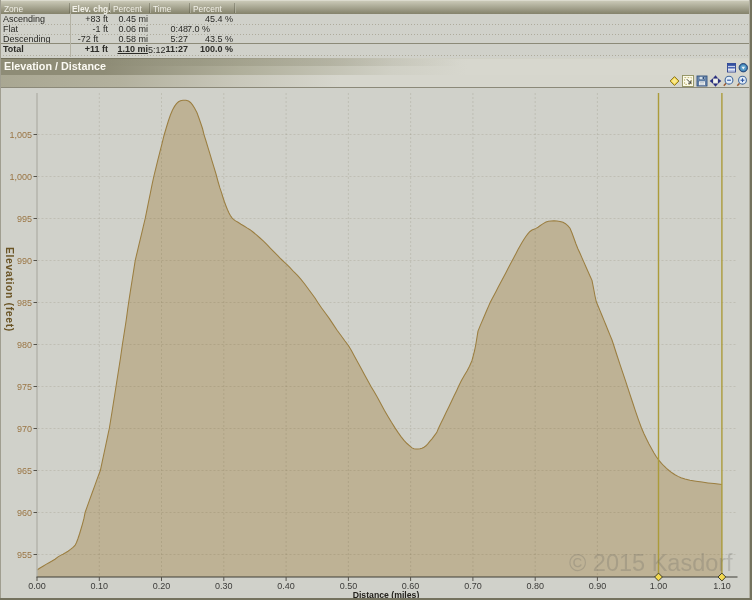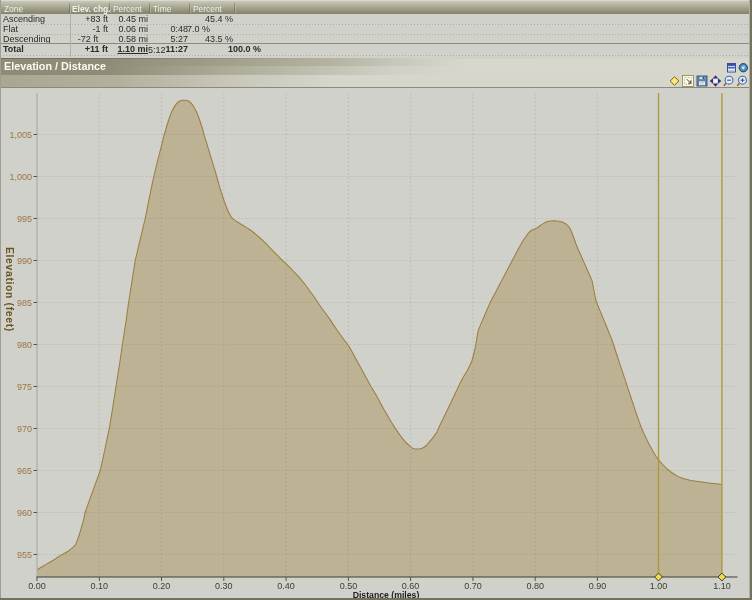--- a/index.html
+++ b/index.html
@@ -33,21 +33,21 @@
 <div style="position:absolute;left:187px;top:23.5px;width:46px;height:10px;line-height:10px;text-align:left;font-weight:normal;">7.0 %</div>
 <div style="position:absolute;left:3px;top:33.5px;width:66px;height:10px;line-height:10px;font-weight:normal;">Descending</div>
 <div style="position:absolute;left:68px;top:33.5px;width:40px;height:10px;line-height:10px;text-align:center;font-weight:normal;">-72 ft</div>
 <div style="position:absolute;left:108px;top:33.5px;width:40px;height:10px;line-height:10px;text-align:right;font-weight:normal;">0.58 mi</div>
 <div style="position:absolute;left:148px;top:33.5px;width:40px;height:10px;line-height:10px;text-align:right;font-weight:normal;">5:27</div>
 <div style="position:absolute;left:187px;top:33.5px;width:46px;height:10px;line-height:10px;text-align:right;font-weight:normal;">43.5 %</div>
 <div style="position:absolute;left:3px;top:43.5px;width:66px;height:10px;line-height:10px;font-weight:bold;">Total</div>
 <div style="position:absolute;left:68px;top:43.5px;width:40px;height:10px;line-height:10px;text-align:right;font-weight:bold;">+11 ft</div>
 <div style="position:absolute;left:108px;top:43.5px;width:40px;height:10px;line-height:10px;text-align:right;font-weight:bold;text-decoration:underline;">1.10 mi</div>
 <div style="position:absolute;left:148px;top:43.5px;width:40px;height:10px;line-height:10px;text-align:right;font-weight:bold;">11:27</div>
-<div style="position:absolute;left:187px;top:43.5px;width:46px;height:10px;line-height:10px;text-align:right;font-weight:bold;margin-left:28px;">100.0 %</div>
+<div style="position:absolute;left:187px;top:43.5px;width:46px;height:10px;line-height:10px;text-align:right;font-weight:bold;">100.0 %</div>
   <div style="position:absolute;left:0px;top:23.8px;width:752px;height:1px;background:repeating-linear-gradient(90deg,#aeab9c 0,#aeab9c 1px,transparent 1px,transparent 3px);"></div>
   <div style="position:absolute;left:0px;top:33.8px;width:752px;height:1px;background:repeating-linear-gradient(90deg,#aeab9c 0,#aeab9c 1px,transparent 1px,transparent 3px);"></div>
   <div style="position:absolute;left:0;top:43px;width:752px;height:1px;background:#8c8a78;"></div>
   <div style="position:absolute;left:0px;top:54.5px;width:752px;height:1px;background:repeating-linear-gradient(90deg,#aeab9c 0,#aeab9c 1px,transparent 1px,transparent 3px);"></div>
   <div style="position:absolute;left:70px;top:13px;width:1px;height:44px;background:#b4b2a4;"></div>
 
   <div style="position:absolute;left:0;top:58px;width:752px;height:1px;
        background:linear-gradient(90deg,#6e6c58 0,#7c7a66 120px,#a5a390 280px,#cfcfc3 420px,#d5d5cb 100%);"></div>
   <div style="position:absolute;left:0;top:59px;width:752px;height:16px;
        background:linear-gradient(97deg,#8e8c76 0,#8e8c76 105px,#b0af9b 240px,#d0d0c5 390px,#d7d7ce 465px,#d7d7ce 100%);"></div>
@@ -168,18 +168,20 @@
 <text x="410.6" y="500.5" text-anchor="middle" font-size="9" fill="#3c3c3a">0.60</text>
 <text x="472.9" y="500.5" text-anchor="middle" font-size="9" fill="#3c3c3a">0.70</text>
 <text x="535.2" y="500.5" text-anchor="middle" font-size="9" fill="#3c3c3a">0.80</text>
 <text x="597.4" y="500.5" text-anchor="middle" font-size="9" fill="#3c3c3a">0.90</text>
 <text x="658.5" y="500.5" text-anchor="middle" font-size="9" fill="#3c3c3a">1.00</text>
 <text x="721.9" y="500.5" text-anchor="middle" font-size="9" fill="#3c3c3a">1.10</text>
 <text x="386" y="509.5" text-anchor="middle" font-size="8.7" font-weight="bold" fill="#23211c">Distance (miles)</text>
 <text transform="translate(5.5,159) rotate(90)" font-size="10.5" font-weight="bold" letter-spacing="0.6" fill="#6b5526">Elevation (feet)</text>
 </svg>
 
+  <div style="position:absolute;left:569px;top:550px;width:183px;font-size:23.5px;
+       color:rgba(100,100,96,0.25);font-weight:normal;white-space:nowrap;">© 2015 Kasdorf</div>
 
   <div style="position:absolute;left:0;top:0;width:1px;height:600px;background:#a09e90;"></div>
   <div style="position:absolute;left:749px;top:0;width:1px;height:600px;background:#b0aea0;"></div>
   <div style="position:absolute;left:750px;top:0;width:2px;height:600px;background:#74725e;"></div>
   <div style="position:absolute;left:0;top:598px;width:752px;height:2px;background:#74725e;"></div>
 </div>
 
 </body></html>

